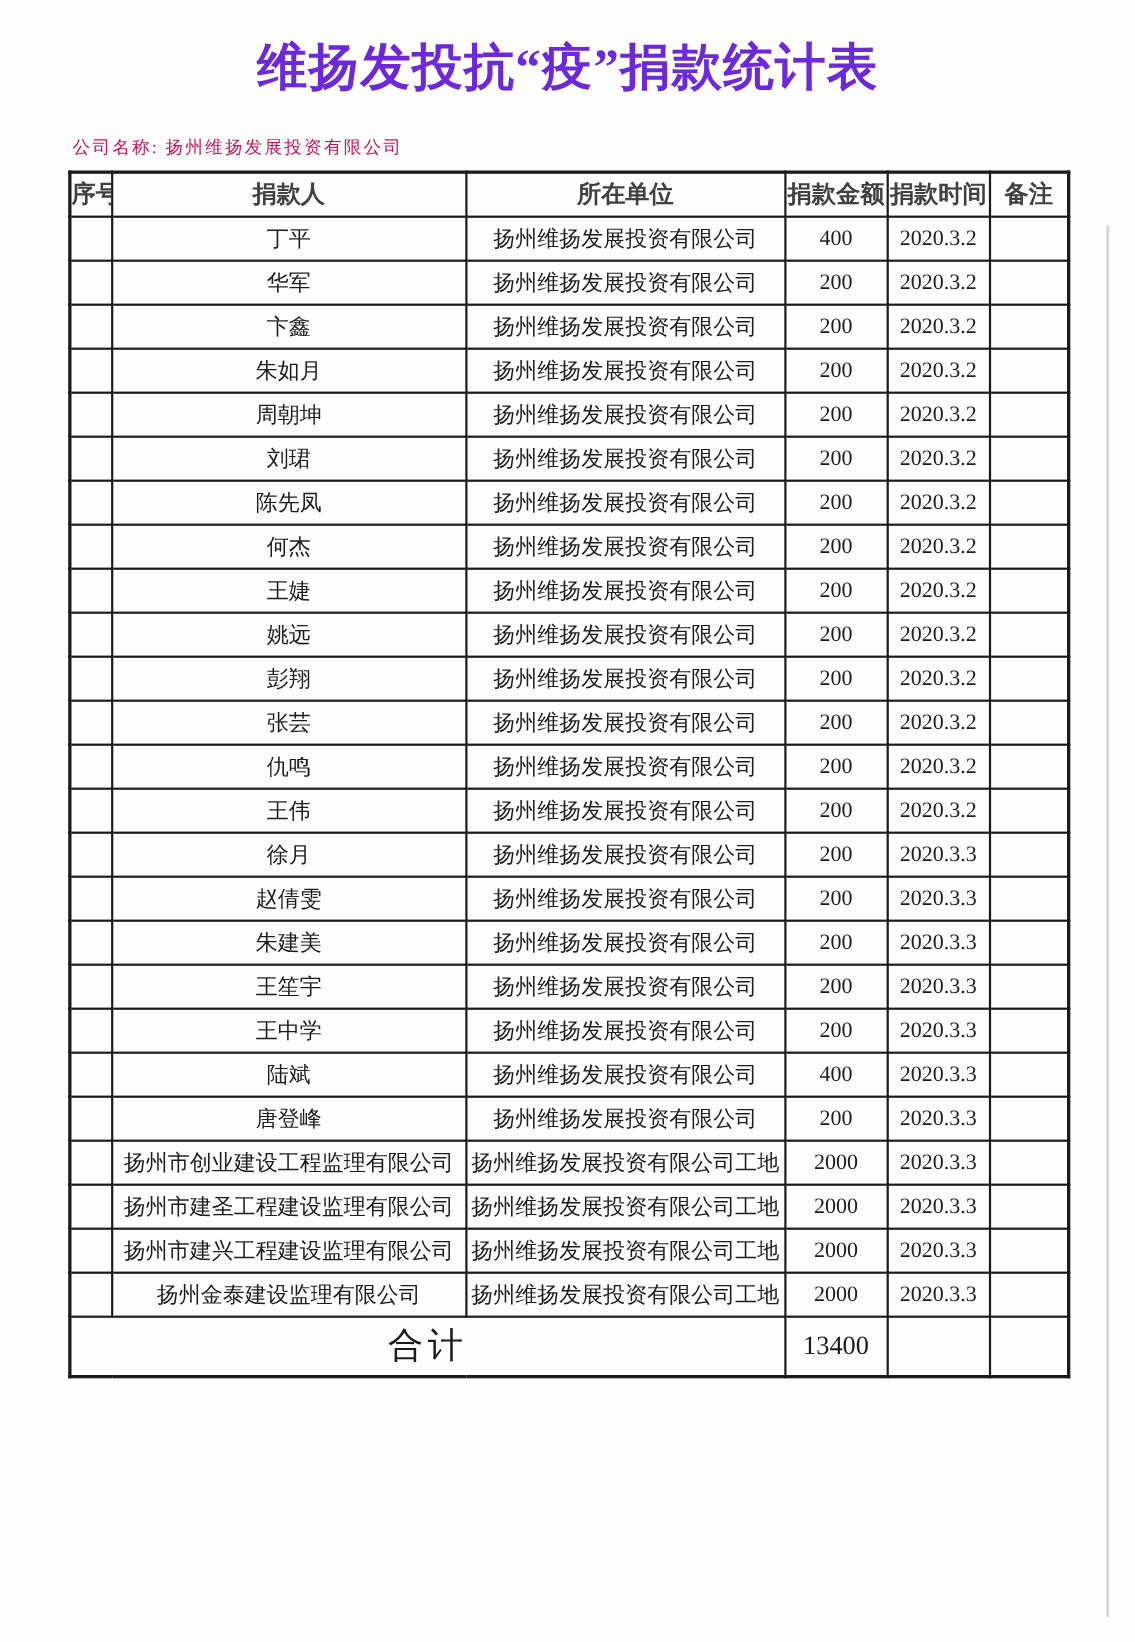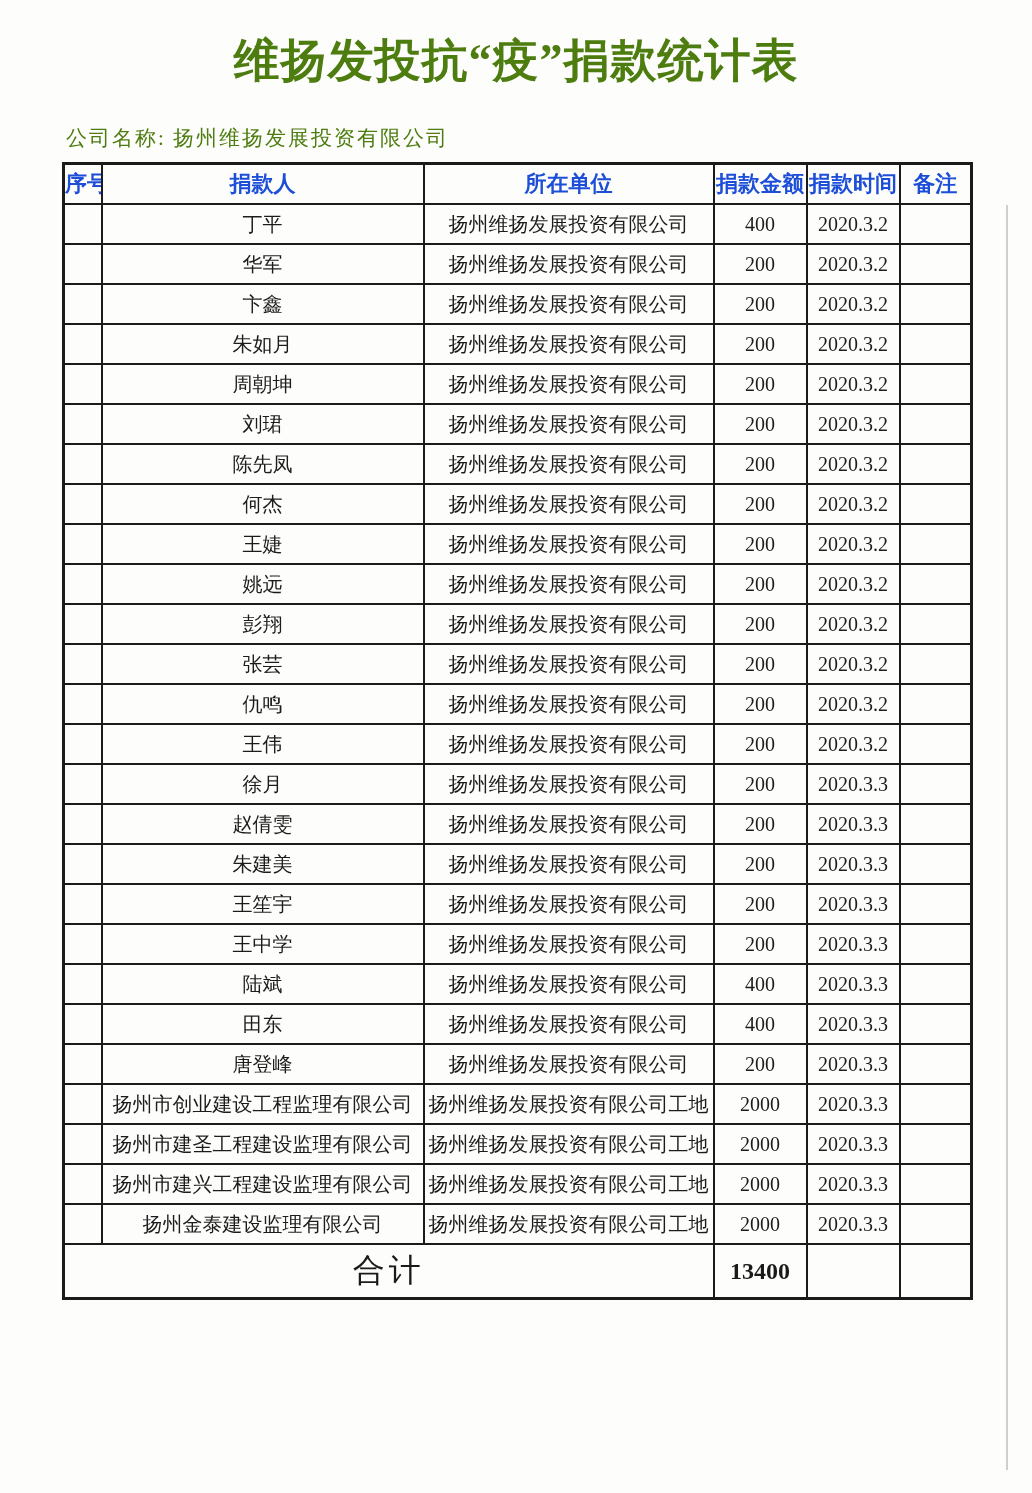--- a/index.html
+++ b/index.html
@@ -25,27 +25,27 @@
     width: 2px;
     height: 1265px;
     background: rgba(150,150,150,0.45);
   }
   .doc-title {
     padding-top: 30px;
     text-align: center;
     font-size: 46px;
     font-weight: bold;
     letter-spacing: 1px;
-    color: #4d7c0f;
+    color: #6d28d9;
   }
   .company-line {
     margin: 32px 0 10px 66px;
-    font-size: 21px;
+    font-size: 16px;
     letter-spacing: 2px;
-    color: #4d7c0f;
+    color: #be185d;
   }
   table.donation-table {
     border-collapse: collapse;
     table-layout: fixed;
     margin-left: 62px;
     width: 908px;
     border: 3px solid #1b1b1b;
   }
   .donation-table th,
   .donation-table td {
@@ -54,21 +54,21 @@
     vertical-align: middle;
     padding: 0;
     overflow: hidden;
     white-space: nowrap;
   }
   .donation-table thead th {
     font-family: "Liberation Sans", "DejaVu Sans", sans-serif;
     font-weight: 600;
     font-size: 22px;
     height: 38px;
-    color: #1d4ed8;
+    color: #404040;
   }
   .donation-table tbody td {
     font-size: 20px;
     height: 38px;
     color: #1c1c1c;
   }
   .donation-table td.cell-date,
   .donation-table td.cell-amount {
     font-size: 20px;
     border-radius: 19px;
@@ -76,21 +76,21 @@
   .donation-table tfoot td {
     height: 52px;
   }
   .total-label-cell {
     font-size: 32px;
     font-weight: 400;
     letter-spacing: 4px;
   }
   .total-amount-cell {
     font-size: 24px;
-    font-weight: bold;
+    font-weight: normal;
   }
 </style>
 </head>
 <body>
 
 <div class="page">
 
   <div class="doc-title">维扬发投抗“疫”捐款统计表</div>
 
   <div class="company-line">
@@ -273,28 +273,20 @@
         <tr>
     <td class="cell-seq"></td>
     <td class="cell-donor">陆斌</td>
     <td class="cell-unit">扬州维扬发展投资有限公司</td>
     <td class="cell-amount">400</td>
     <td class="cell-date">2020.3.3</td>
     <td class="cell-remark"></td>
   </tr>
         <tr>
     <td class="cell-seq"></td>
-    <td class="cell-donor">田东</td>
-    <td class="cell-unit">扬州维扬发展投资有限公司</td>
-    <td class="cell-amount">400</td>
-    <td class="cell-date">2020.3.3</td>
-    <td class="cell-remark"></td>
-  </tr>
-        <tr>
-    <td class="cell-seq"></td>
     <td class="cell-donor">唐登峰</td>
     <td class="cell-unit">扬州维扬发展投资有限公司</td>
     <td class="cell-amount">200</td>
     <td class="cell-date">2020.3.3</td>
     <td class="cell-remark"></td>
   </tr>
         <tr>
     <td class="cell-seq"></td>
     <td class="cell-donor">扬州市创业建设工程监理有限公司</td>
     <td class="cell-unit">扬州维扬发展投资有限公司工地</td>

